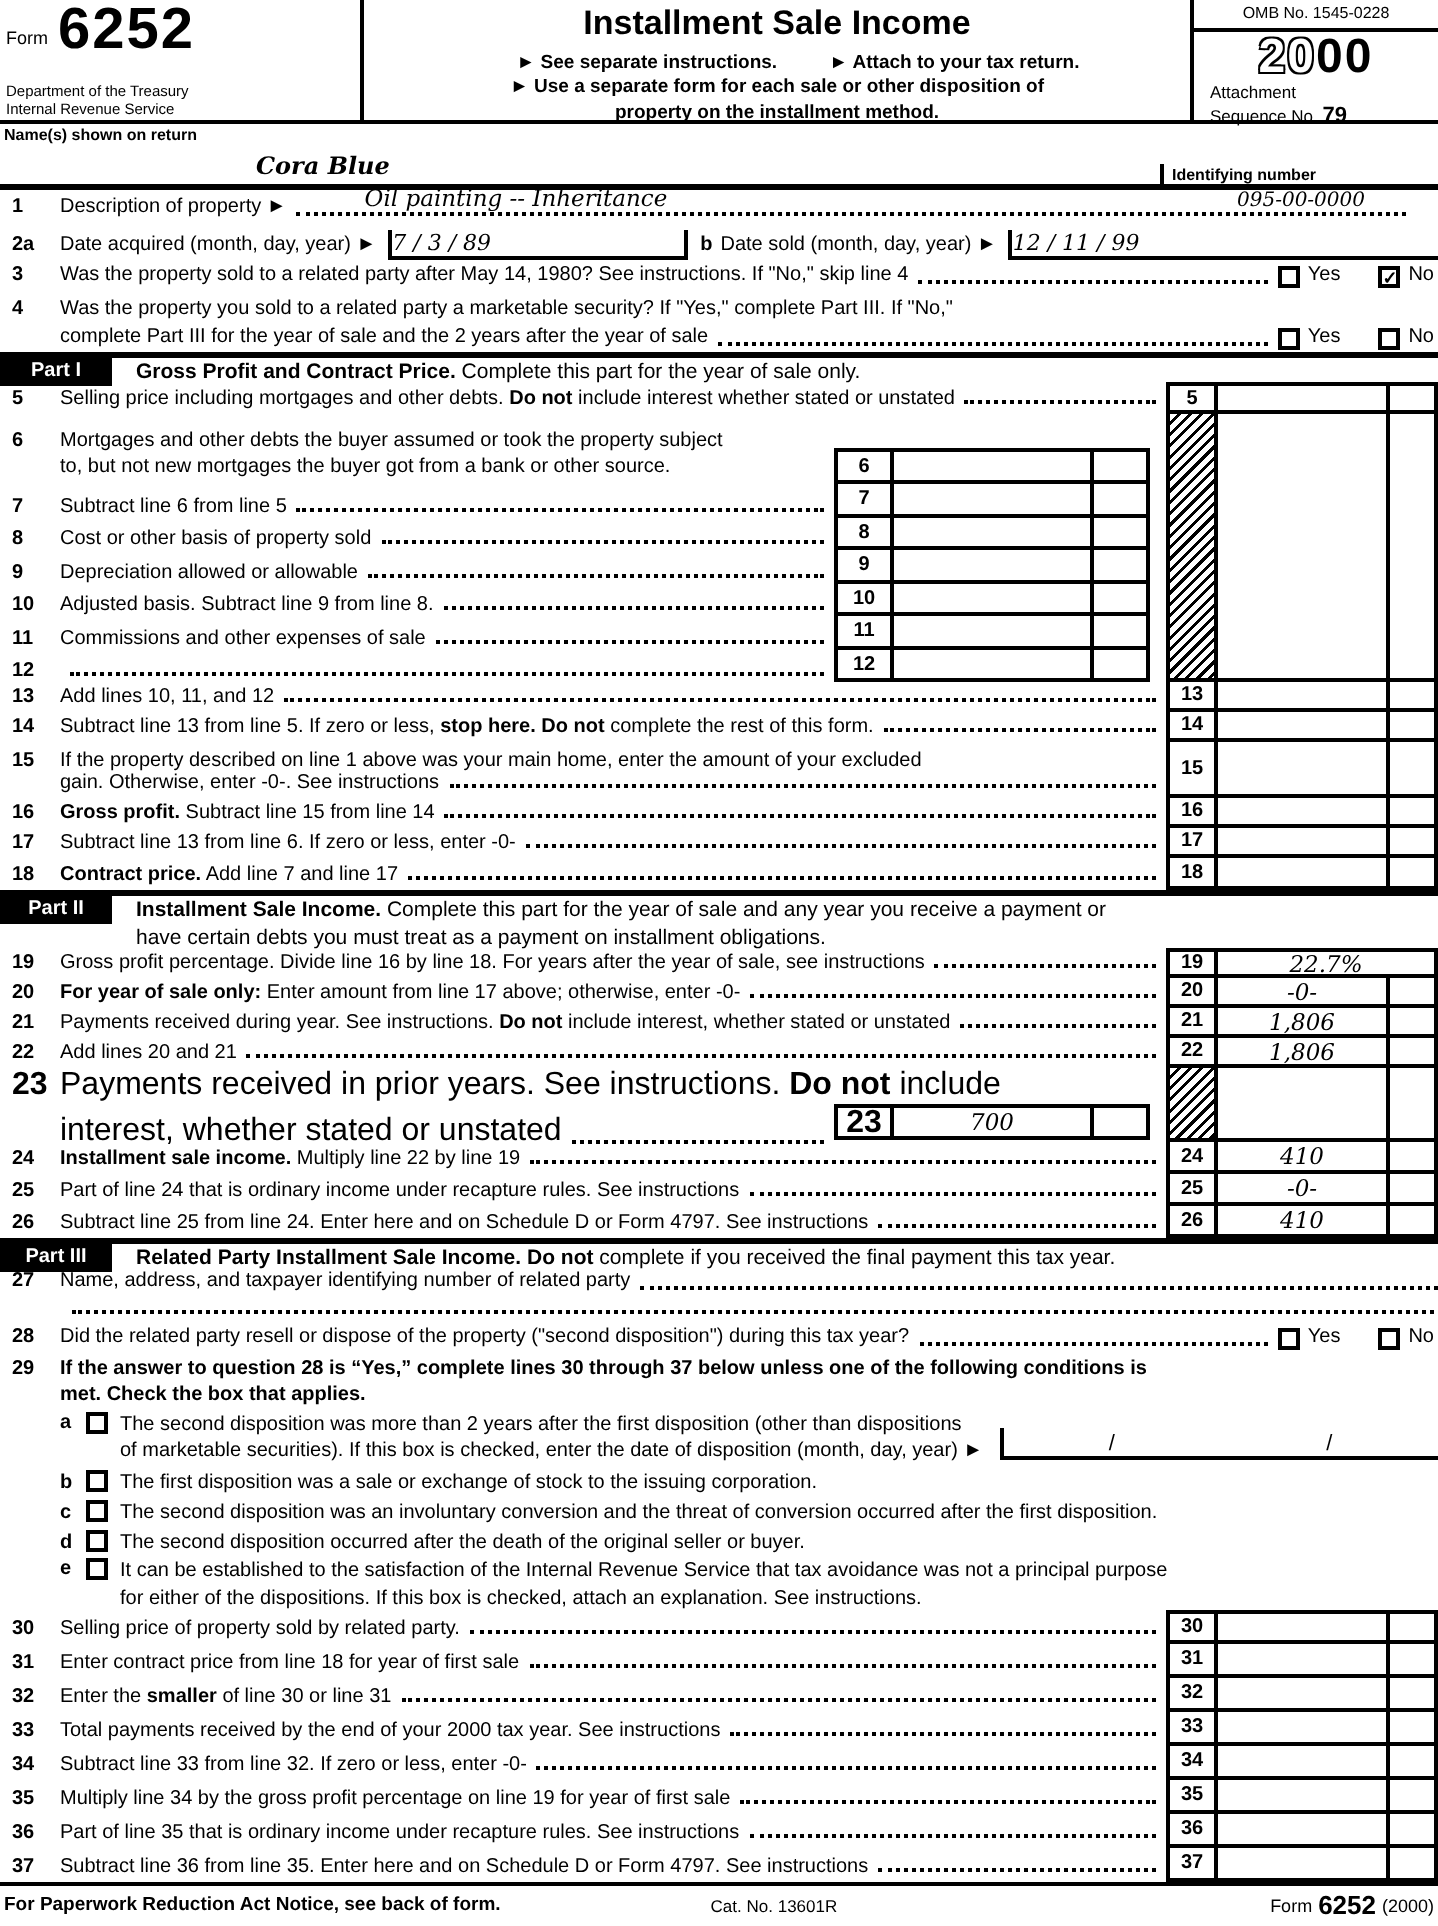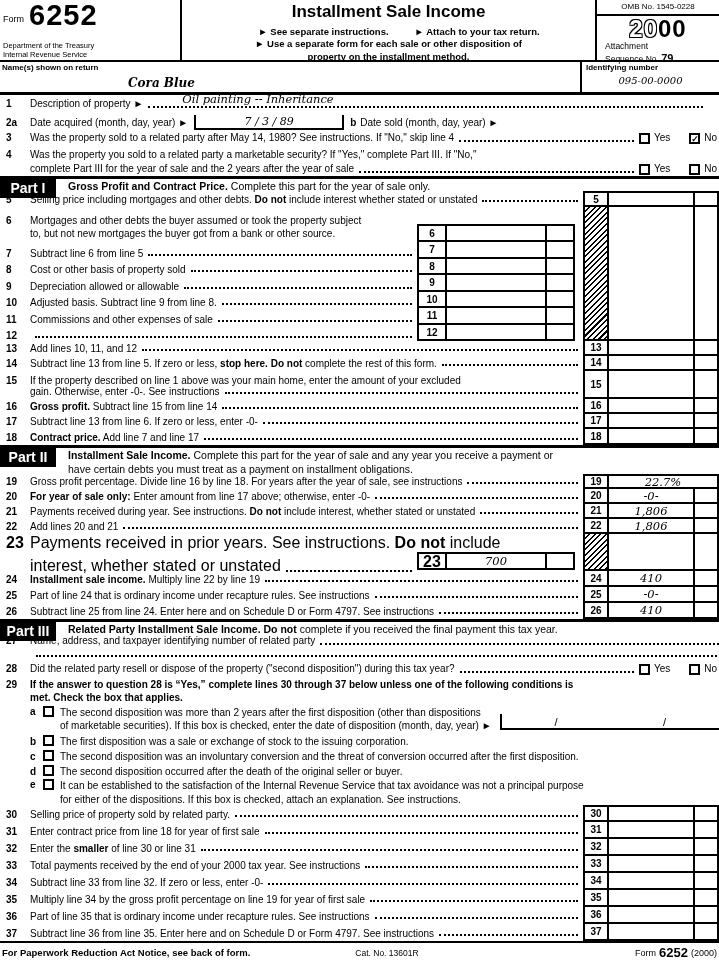--- a/index.html
+++ b/index.html
@@ -24,49 +24,49 @@
   .hdr-right { width:124px; border-left:2px solid #000; text-align:center; display:flex; flex-direction:column; }
   .omb { font-size:8px; padding:2px 0 3px 0; border-bottom:2px solid #000; }
   .year { font-size:24px; font-weight:bold; line-height:1.05; letter-spacing:1px; }
   .hollow { color:#fff; text-shadow:-1px -1px 0 #000, 1px -1px 0 #000, -1px 1px 0 #000, 1px 1px 0 #000; }
   .attach { font-size:8.5px; text-align:left; padding-left:8px; line-height:1.25; }
   .seqno { font-weight:bold; font-size:11px; }
   
   .namerow { display:flex; height:33px; border-bottom:3px solid #000; }
   .name-cell { flex:1; font-size:8px; padding:1px 2px;font-weight:bold; }
   .name-value { font-family:"DejaVu Serif", serif; font-style:italic; font-size:12px; margin:4px 0 0 126px; }
-  .id-cell { width:139px; border-left:2px solid #000; padding:1px 4px; font-size:8px; }
+  .id-cell { width:139px; border-left:2px solid #000; padding:1px 4px; font-size:8px;margin-top:20px; }
   .id-label { font-weight:bold; }
   .id-value { font-family:"DejaVu Serif", serif; font-style:italic; font-size:10px; text-align:center; margin-top:3px; }
   
   .trow { display:flex; align-items:flex-end; font-size:10px; padding-left:6px; }
   .trow .pad { padding-bottom:2px; }
   .lno { font-weight:bold; width:24px; flex:none; }
   .ind { width:24px; flex:none; }
   .lsub { font-weight:bold; width:13px; flex:none; }
   .ltext { white-space:nowrap; }
   .dots { flex:1; min-width:8px; border-bottom:2px dotted #000; margin:0 5px 3px 5px; align-self:flex-end; }
   .dotline { flex:1; border-bottom:2px dotted #000; margin:0 2px 3px 30px; align-self:flex-end; }
   .cb { width:11px; height:11px; border:2px solid #000; flex:none; font-size:9px; font-weight:bold; line-height:8px; text-align:center; margin-bottom:1px; }
   .cb29 { margin:0 6px 1px 0; }
   .yn { margin:0 2px 0 4px; }
   .gapyn { width:17px; flex:none; }
   .h12{height:12px}.h13{height:13px}.h14{height:14px}.h15{height:15px}.h16{height:16px}
   .h17{height:17px}.h19{height:19px}.h28{height:28px}.h29{height:29px}.h37{height:37px}
   .val { font-family:"DejaVu Serif", serif; font-style:italic; font-size:11.5px; }
   
-  .datebox { border-left:2px solid #000; border-bottom:2px solid #000; height:15px; text-align:center;
+  .datebox { border-left:2px solid #000; border-bottom:2px solid #000; height:15px; 
              font-family:"DejaVu Serif", serif; font-style:italic; font-size:11px; }
   .db-2a { width:150px; border-right:2px solid #000; margin:0 6px; flex:none; }
   .db-2b { flex:1; margin-left:6px; }
   .db-29 { flex:1; margin-left:8px; height:16px; border-left:2px solid #000; border-bottom:2px solid #000;
            display:flex; justify-content:space-around; align-items:flex-end; font-size:11px; }
   
   .partbar { display:flex; border-top:3px solid #000; font-size:10.5px; align-items:flex-start; }
-  .ptag { background:#000; color:#fff; font-weight:bold; font-size:14px; width:56px; text-align:center; padding:1px 0 2px 0; flex:none; }
+  .ptag { background:#000; color:#fff; font-weight:bold; font-size:10px; width:56px; text-align:center; padding:1px 0 2px 0; flex:none; }
   .pbody { padding-left:12px; line-height:1.3; padding-top:1px; }
   
   .grow { display:flex; font-size:10px; }
   .gtext { flex:1; display:flex; align-items:flex-end; padding:0 0 2px 6px; min-width:0; overflow:hidden; }
   .gtext.col { flex-direction:column; align-items:stretch; justify-content:flex-end; }
   .tl { display:flex; align-items:flex-end; }
   .gnum { width:26px; flex:none; border-left:2px solid #000; border-right:2px solid #000; border-bottom:2px solid #000;
           font-weight:bold; display:flex; align-items:center; justify-content:center; }
   .gamt { width:84px; flex:none; border-bottom:2px solid #000; display:flex; align-items:center; justify-content:center; }
   .gamt.wide { width:110px; border-right:2px solid #000; }
@@ -151,20 +151,21 @@
   <span class="dots" style="margin-right:16px;border-bottom-width:2px;display:flex;align-items:flex-end;padding-left:34px">
       <span class="val">Oil painting -- Inheritance</span>
     </span>
 </div>
 <div class="trow h19">
   <span class="lno pad">2a</span>
   <span class="ltext pad">Date acquired (month, day, year) ►</span>
   <span class="datebox db-2a">7  /   3  /   89</span>
   <b class="pad">b</b>
   <span class="ltext pad" style="margin-left:4px">Date sold (month, day, year) ►</span>
+  <span class="datebox db-2b">12  /   11  /   99</span>
 </div>
 <div class="trow h15">
   <span class="lno pad">3</span>
   <span class="ltext pad">Was the property sold to a related party after May 14, 1980? See instructions. If "No," skip line 4</span>
   <span class="dots"></span>
   <span class="cb"></span>
   <span class="yn pad">Yes</span>
   <span class="gapyn"></span>
   <span class="cb">✓</span>
   <span class="yn pad">No</span>

